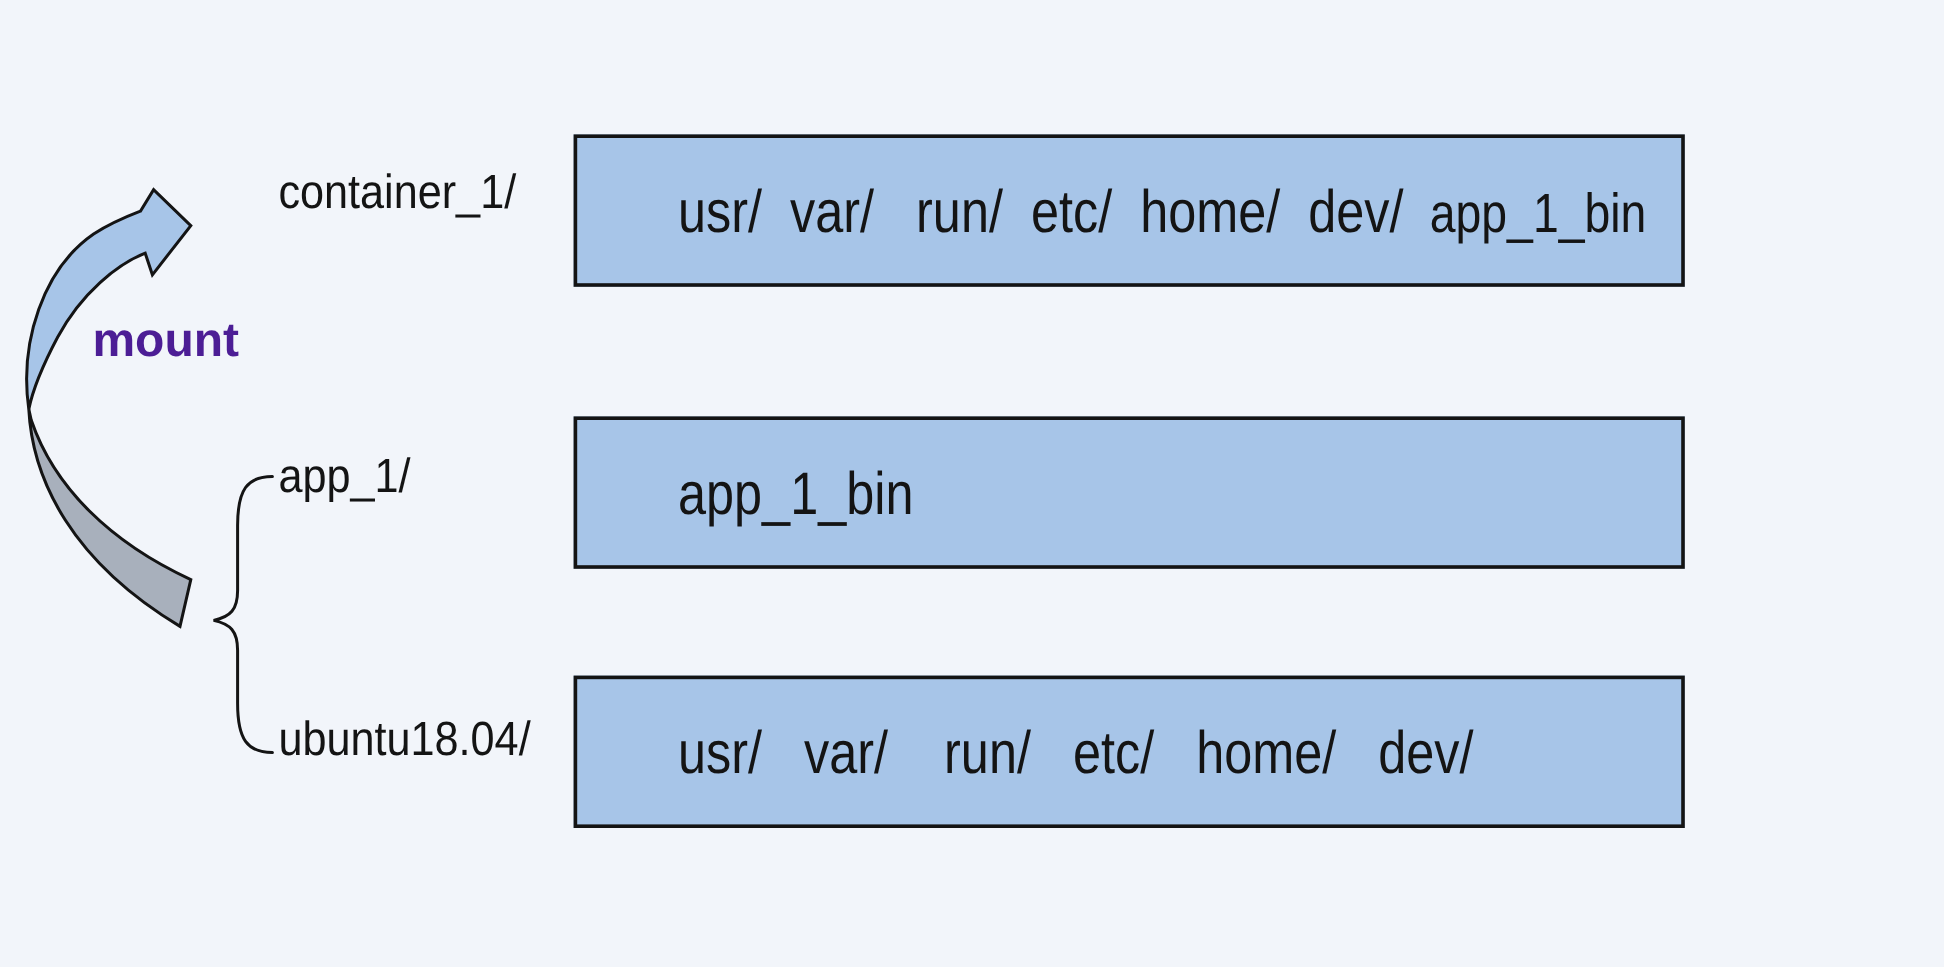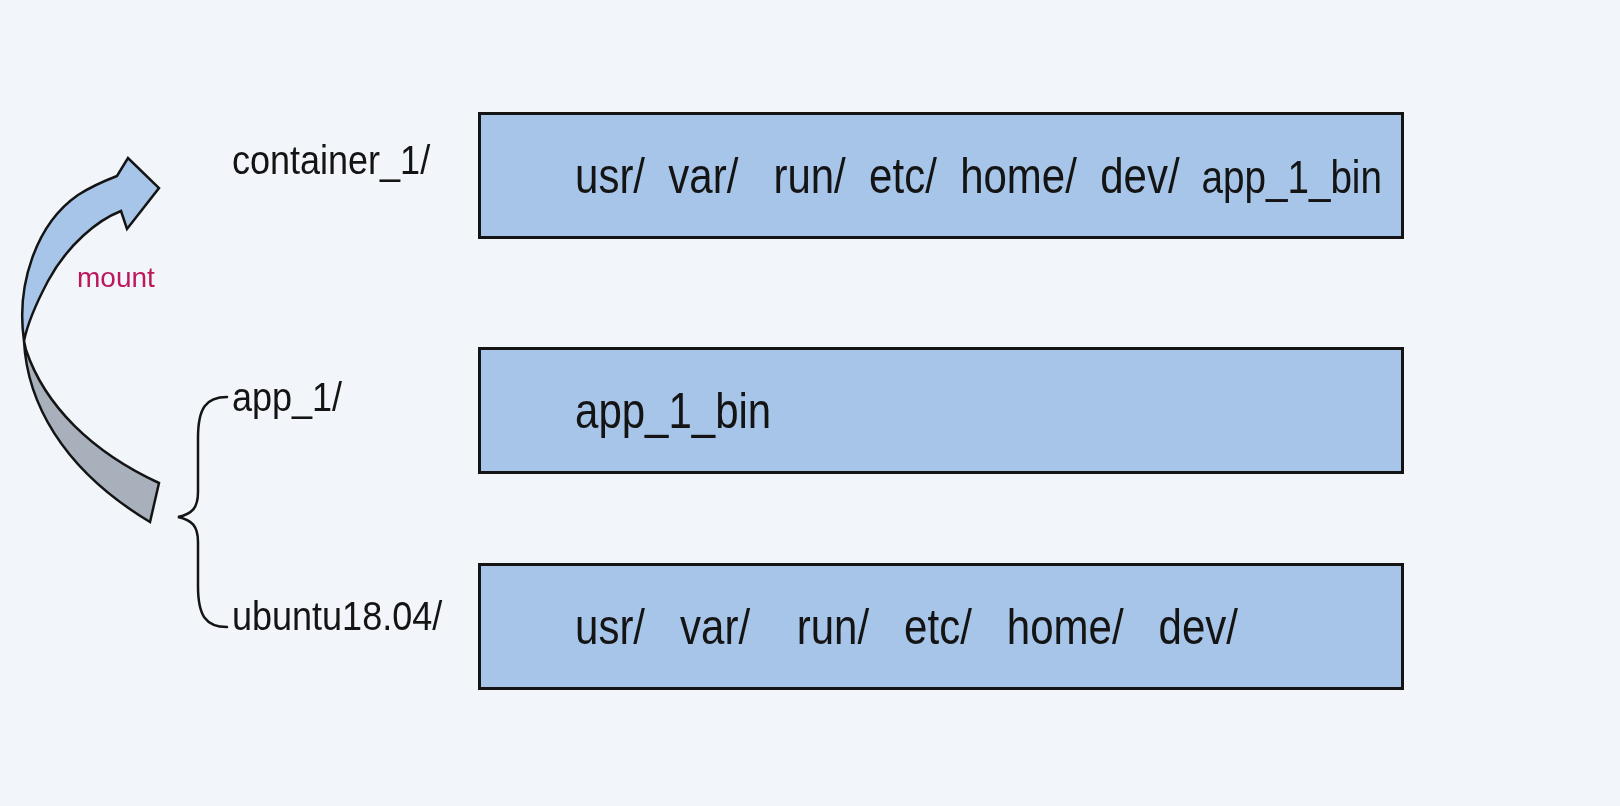--- a/index.html
+++ b/index.html
@@ -23,21 +23,21 @@
   .fsbox{
     position:absolute;
     left:478px;
     width:926px;
     height:127px;
     background:#a7c5e8;
     border:3px solid #141414;
     box-sizing:border-box;
     display:flex;
     align-items:center;
-    padding-left:24px;
+    padding-left:14px;
   }
   .fsbox.box-container{ top:112px; }
   .fsbox.box-app      { top:347px; }
   .fsbox.box-ubuntu   { top:563px; }
   .box-text{
     color:#141414;
     font-size:50px;
     white-space:pre;
     transform:scaleX(0.84);
     transform-origin:left center;
@@ -58,23 +58,23 @@
     transform:scaleX(0.9);
     transform-origin:left top;
   }
   .label-container{ top:140px; }
   .label-app      { top:377px; }
   .label-ubuntu   { top:596px; }
   .mount-label{
     position:absolute;
     left:77px;
     top:264px;
-    color:#be185d;
-    font-size:28px;
-    font-weight:400;
+    color:#4c1d95;
+    font-size:40px;
+    font-weight:700;
     line-height:1;
   }
 </style>
 </head>
 <body>
 
 <div class="canvas">
 
   <svg class="overlay" viewBox="0 0 1620 806" aria-hidden="true">
 

